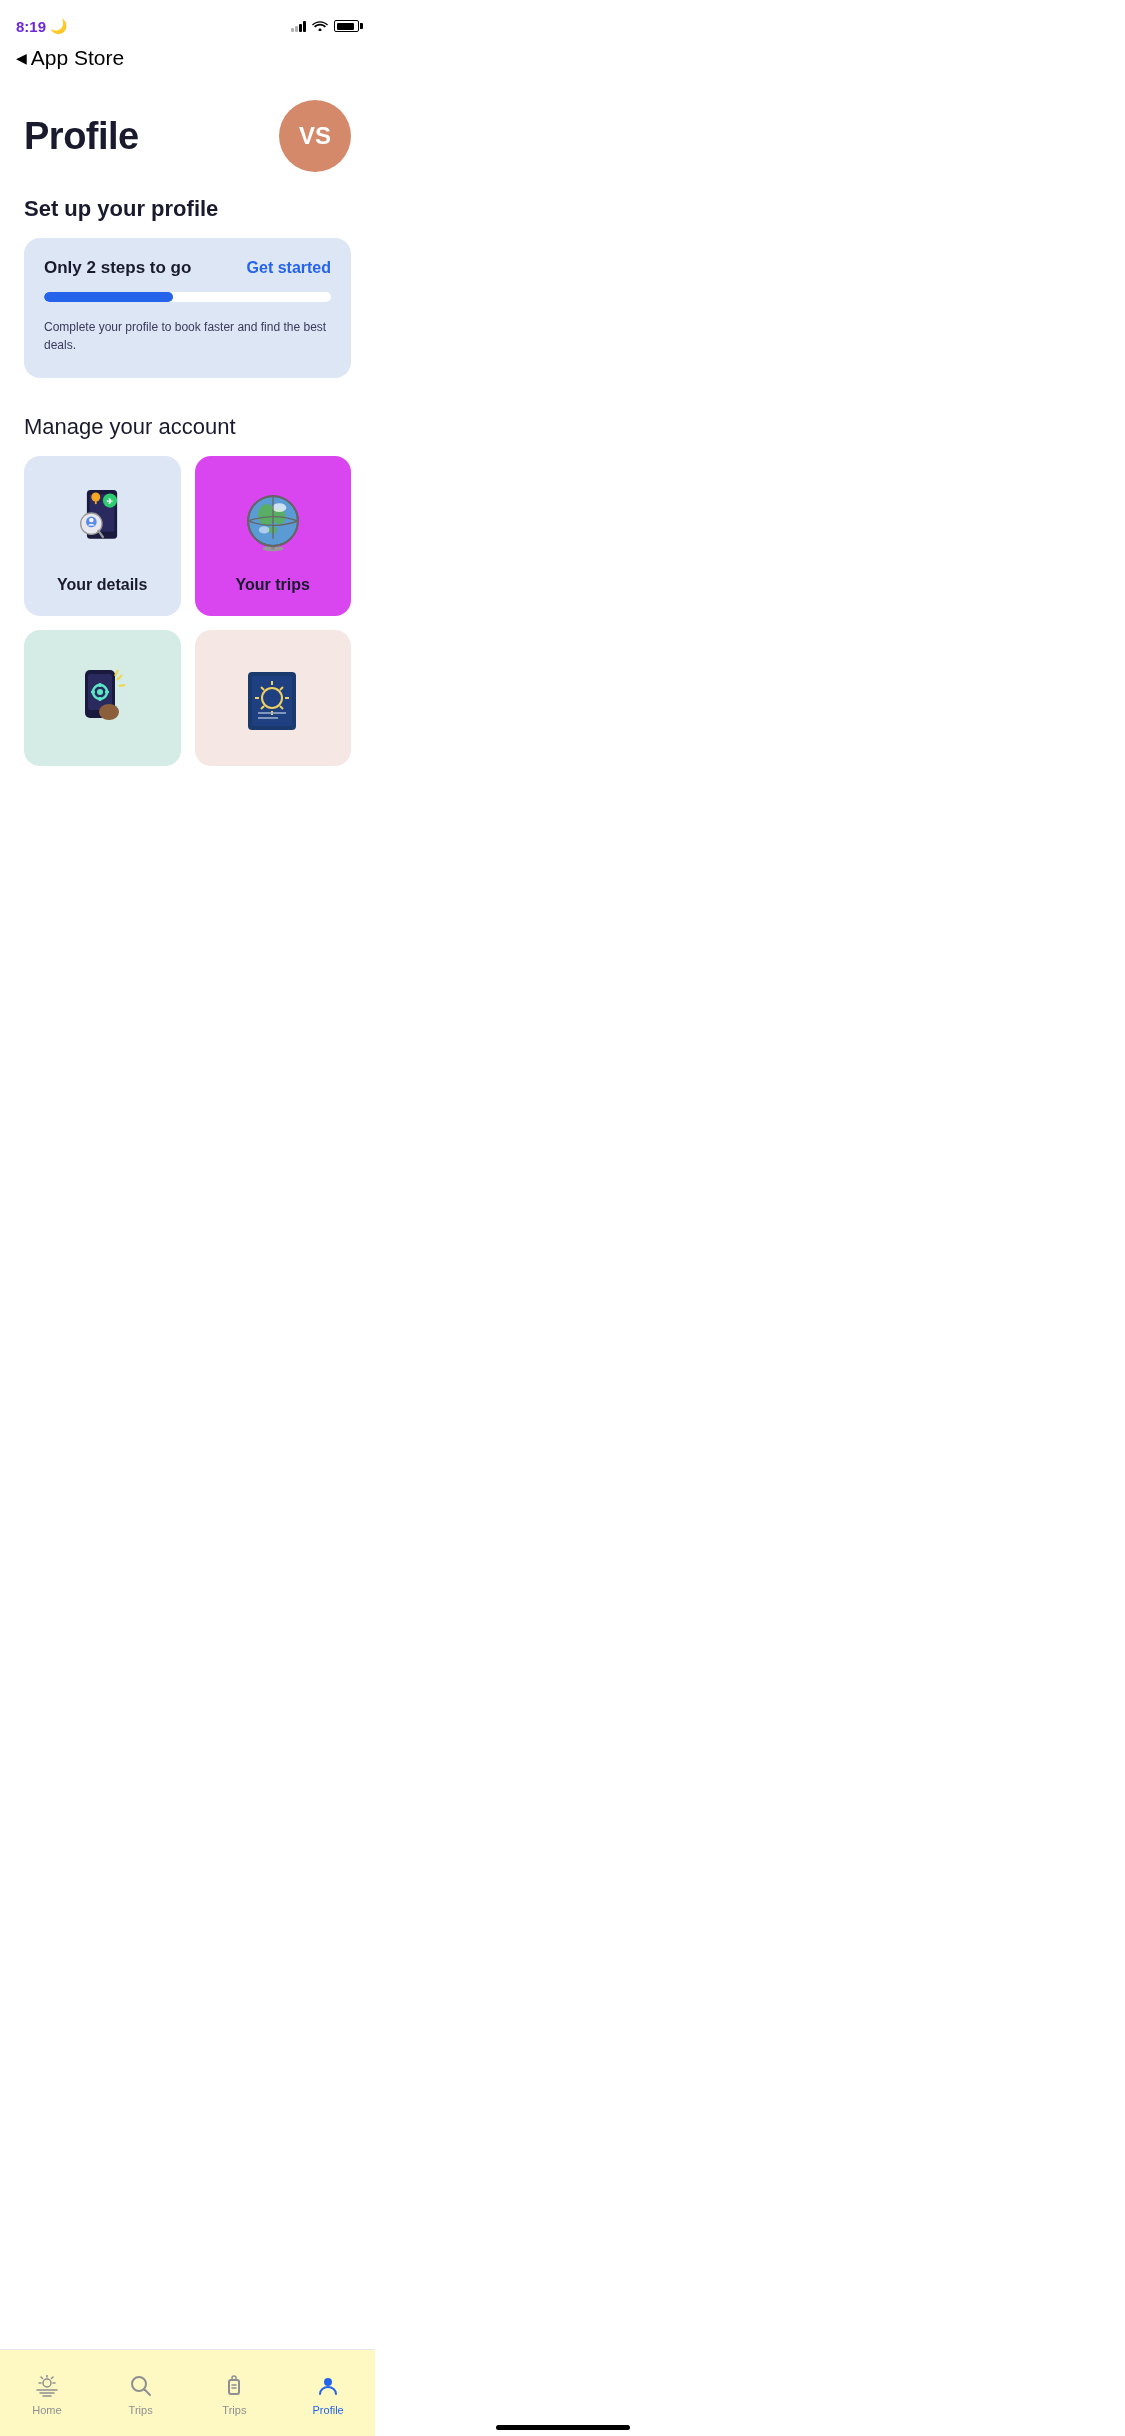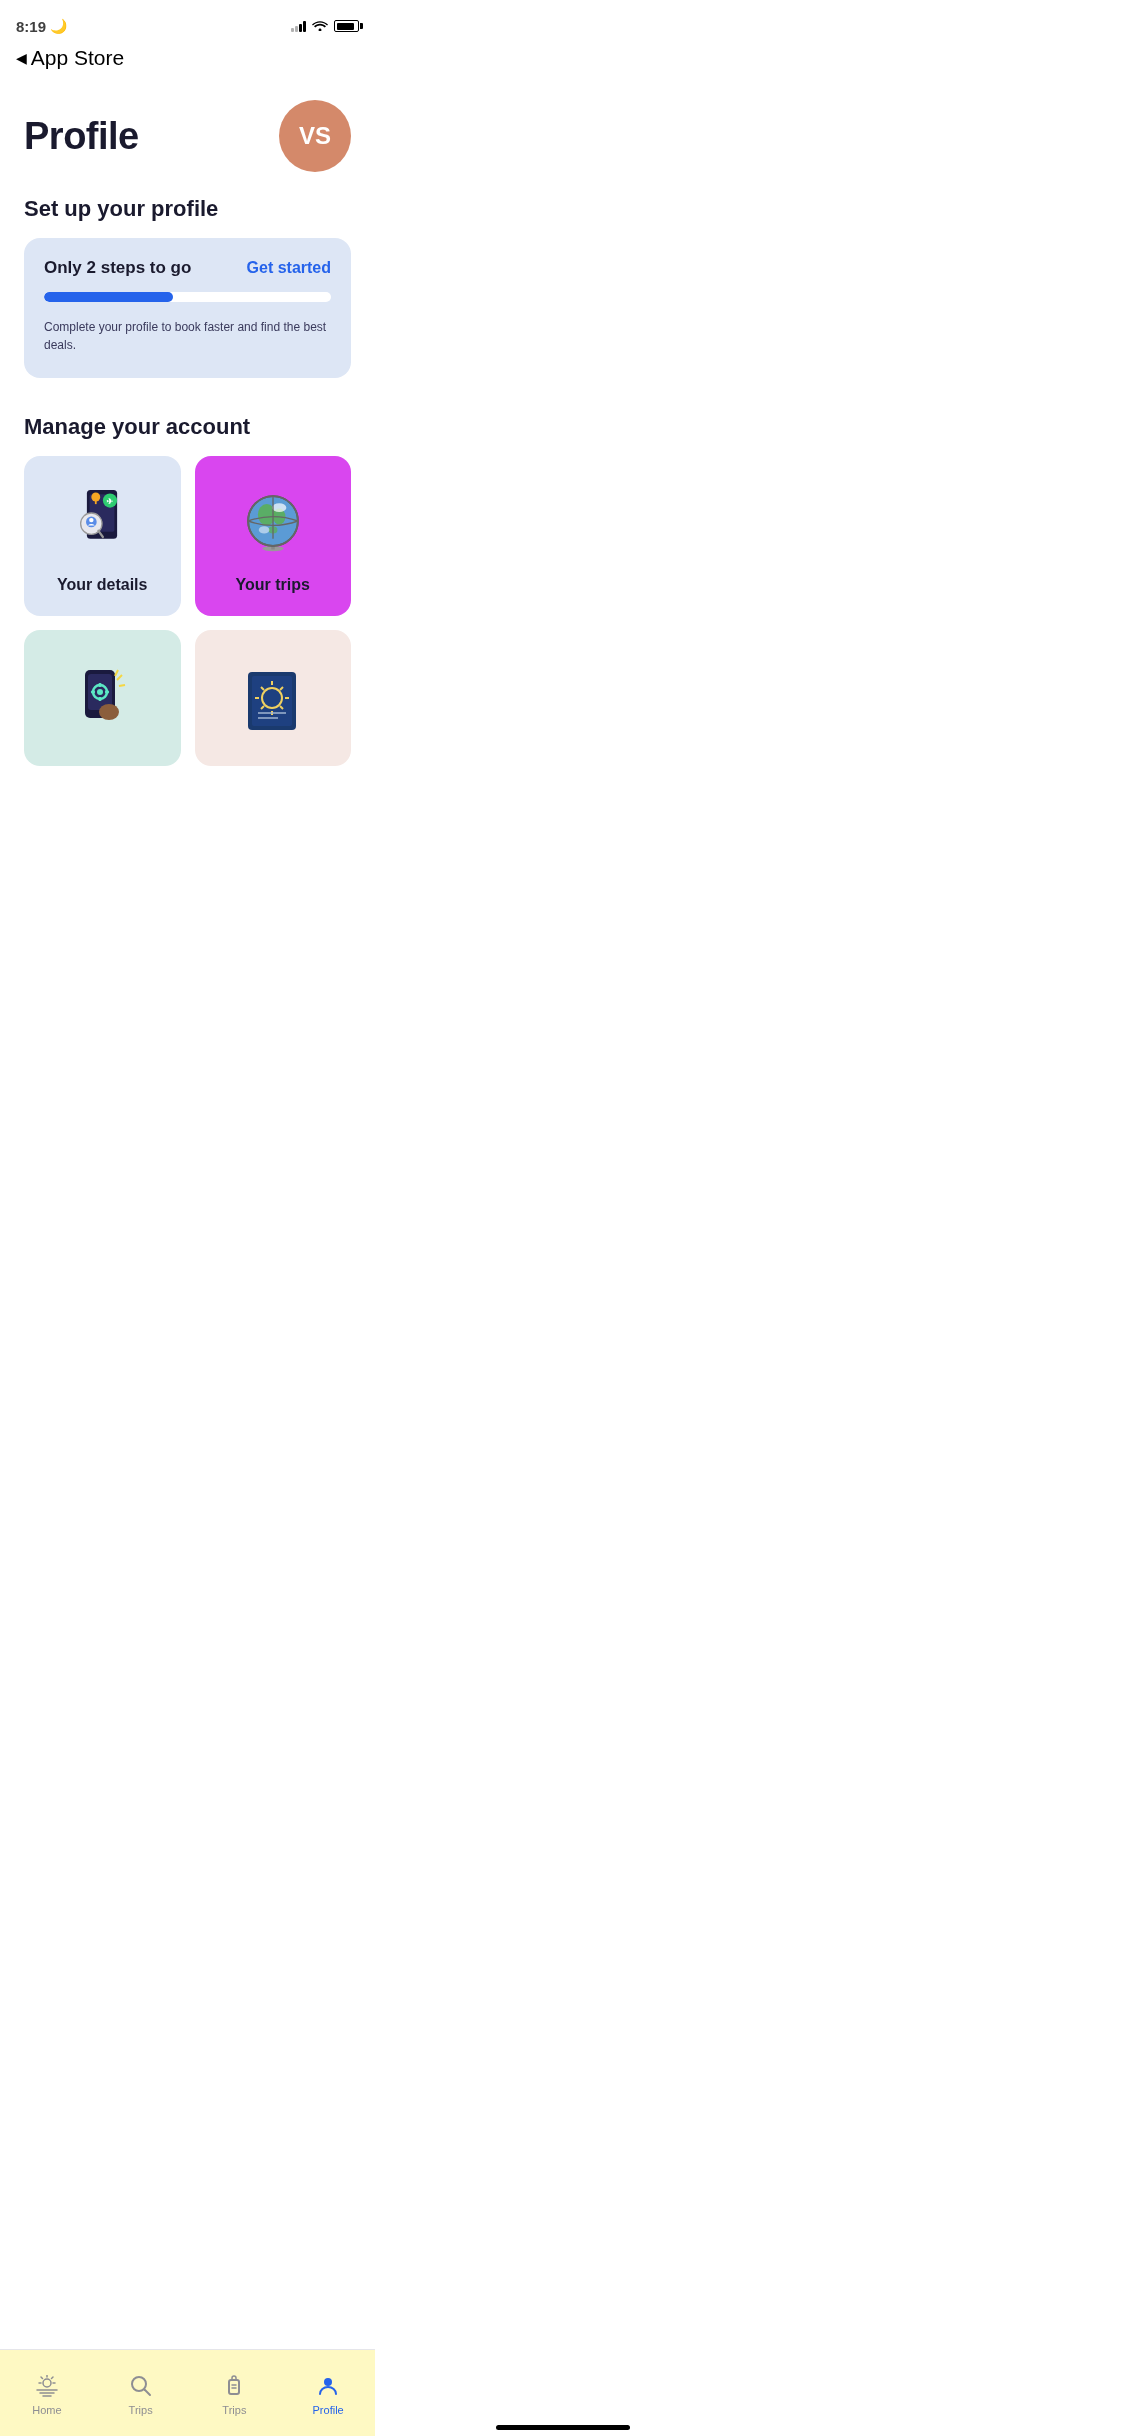--- a/index.html
+++ b/index.html
@@ -19,21 +19,21 @@
       display: flex;
       justify-content: space-between;
       align-items: center;
       padding: 14px 16px 6px 16px;
       height: 44px;
     }
 
     .status-time {
       font-size: 15px;
       font-weight: 600;
-      color: #404040;
+      color: #6d28d9;
       display: flex;
       align-items: center;
       gap: 4px;
     }
 
     .status-moon {
       font-size: 14px;
     }
 
     .status-icons {
@@ -193,21 +193,21 @@
 
     .progress-description {
       font-size: 12px;
       color: #3a3a5c;
       line-height: 1.5;
     }
 
     
     .manage-title {
       font-size: 22px;
-      font-weight: 700;
+      font-weight: 400;
       color: #1a1a2e;
       margin-bottom: 16px;
     }
 
     .grid-2 {
       display: grid;
       grid-template-columns: 1fr 1fr;
       gap: 14px;
     }
 

